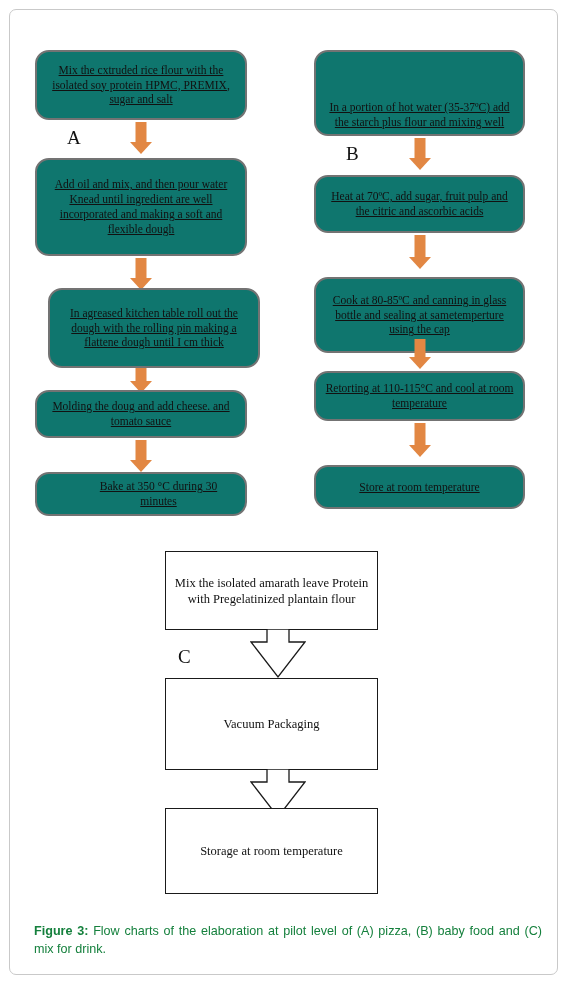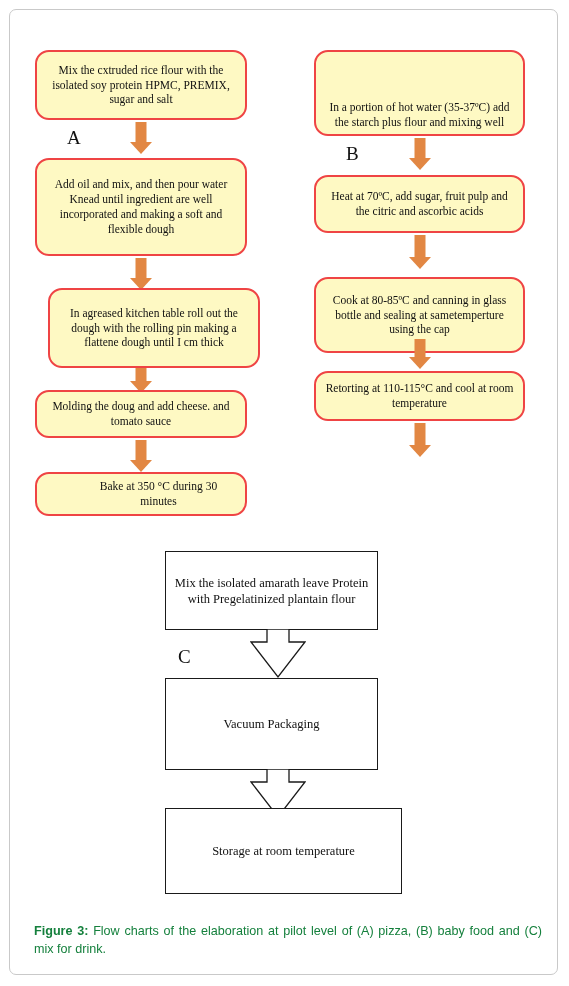--- a/index.html
+++ b/index.html
@@ -32,32 +32,33 @@
     left: 0;
     top: 0;
     width: 549px;
     height: 966px;
   }
 
   
   .rbox {
     position: absolute;
     box-sizing: border-box;
-    border: 2px solid #ef4444;
+    border: 2px solid #737373;
     border-radius: 14px;
-    background: #fef9c3;
+    background: #0f766e;
     display: flex;
     align-items: center;
     justify-content: center;
     text-align: center;
     color: #111111;
     font-family: "Liberation Serif", serif;
     font-size: 11.5px;
     line-height: 1.30;
     padding: 4px 9px;
+    text-decoration: underline;
   }
   .rbox span { display: block; }
   .barrow-wrap {
     position: absolute;
   }
   .barrow-shaft {
     position: absolute;
     left: 50%;
     transform: translateX(-50%);
     background: #E28743;
@@ -195,40 +196,43 @@
 
     <div class="rbox" style="left:304px; top:361px; width:211px; height:50px;">
       <span>Retorting at 110-115°C and cool at room temperature</span>
     </div>
 
     <div class="barrow-wrap" style="left:399px; top:413px; width:22px; height:34px;">
       <div class="barrow-shaft" style="top:0; width:11px; height:22px;"></div>
       <div class="barrow-head" style="top:22px;"></div>
     </div>
 
+    <div class="rbox" style="left:304px; top:455px; width:211px; height:44px;">
+      <span>Store at room temperature</span>
+    </div>
 
     <div class="sqbox" style="left:155px; top:541px; width:213px; height:79px;">
       <span>Mix the isolated amarath leave Protein with Pregelatinized plantain flour</span>
     </div>
 
     <svg class="oarrow" style="left:240px; top:619px;" width="56" height="50" viewBox="0 0 56 50">
       <polygon points="17,0 39,0 39,13 55,13 28,48 1,13 17,13" fill="#ffffff" stroke="#1a1a1a" stroke-width="1.3"></polygon>
     </svg>
 
     <div class="slabel" style="left:168px; top:637px;">C</div>
 
     <div class="sqbox" style="left:155px; top:668px; width:213px; height:92px;">
       <span>Vacuum Packaging</span>
     </div>
 
     <svg class="oarrow" style="left:240px; top:759px;" width="56" height="50" viewBox="0 0 56 50">
       <polygon points="17,0 39,0 39,13 55,13 28,48 1,13 17,13" fill="#ffffff" stroke="#1a1a1a" stroke-width="1.3"></polygon>
     </svg>
 
-    <div class="sqbox" style="left:155px; top:798px; width:237px; height:86px;">
+    <div class="sqbox" style="left:155px; top:798px; width:213px; height:86px;">
       <span>Storage at room temperature</span>
     </div>
 
   </div>
 
   <div id="caption">
     <b>Figure 3:</b><span> Flow charts of the elaboration at pilot level of (A) pizza, (B) baby food and (C) mix for drink.</span>
   </div>
 </div>
 

